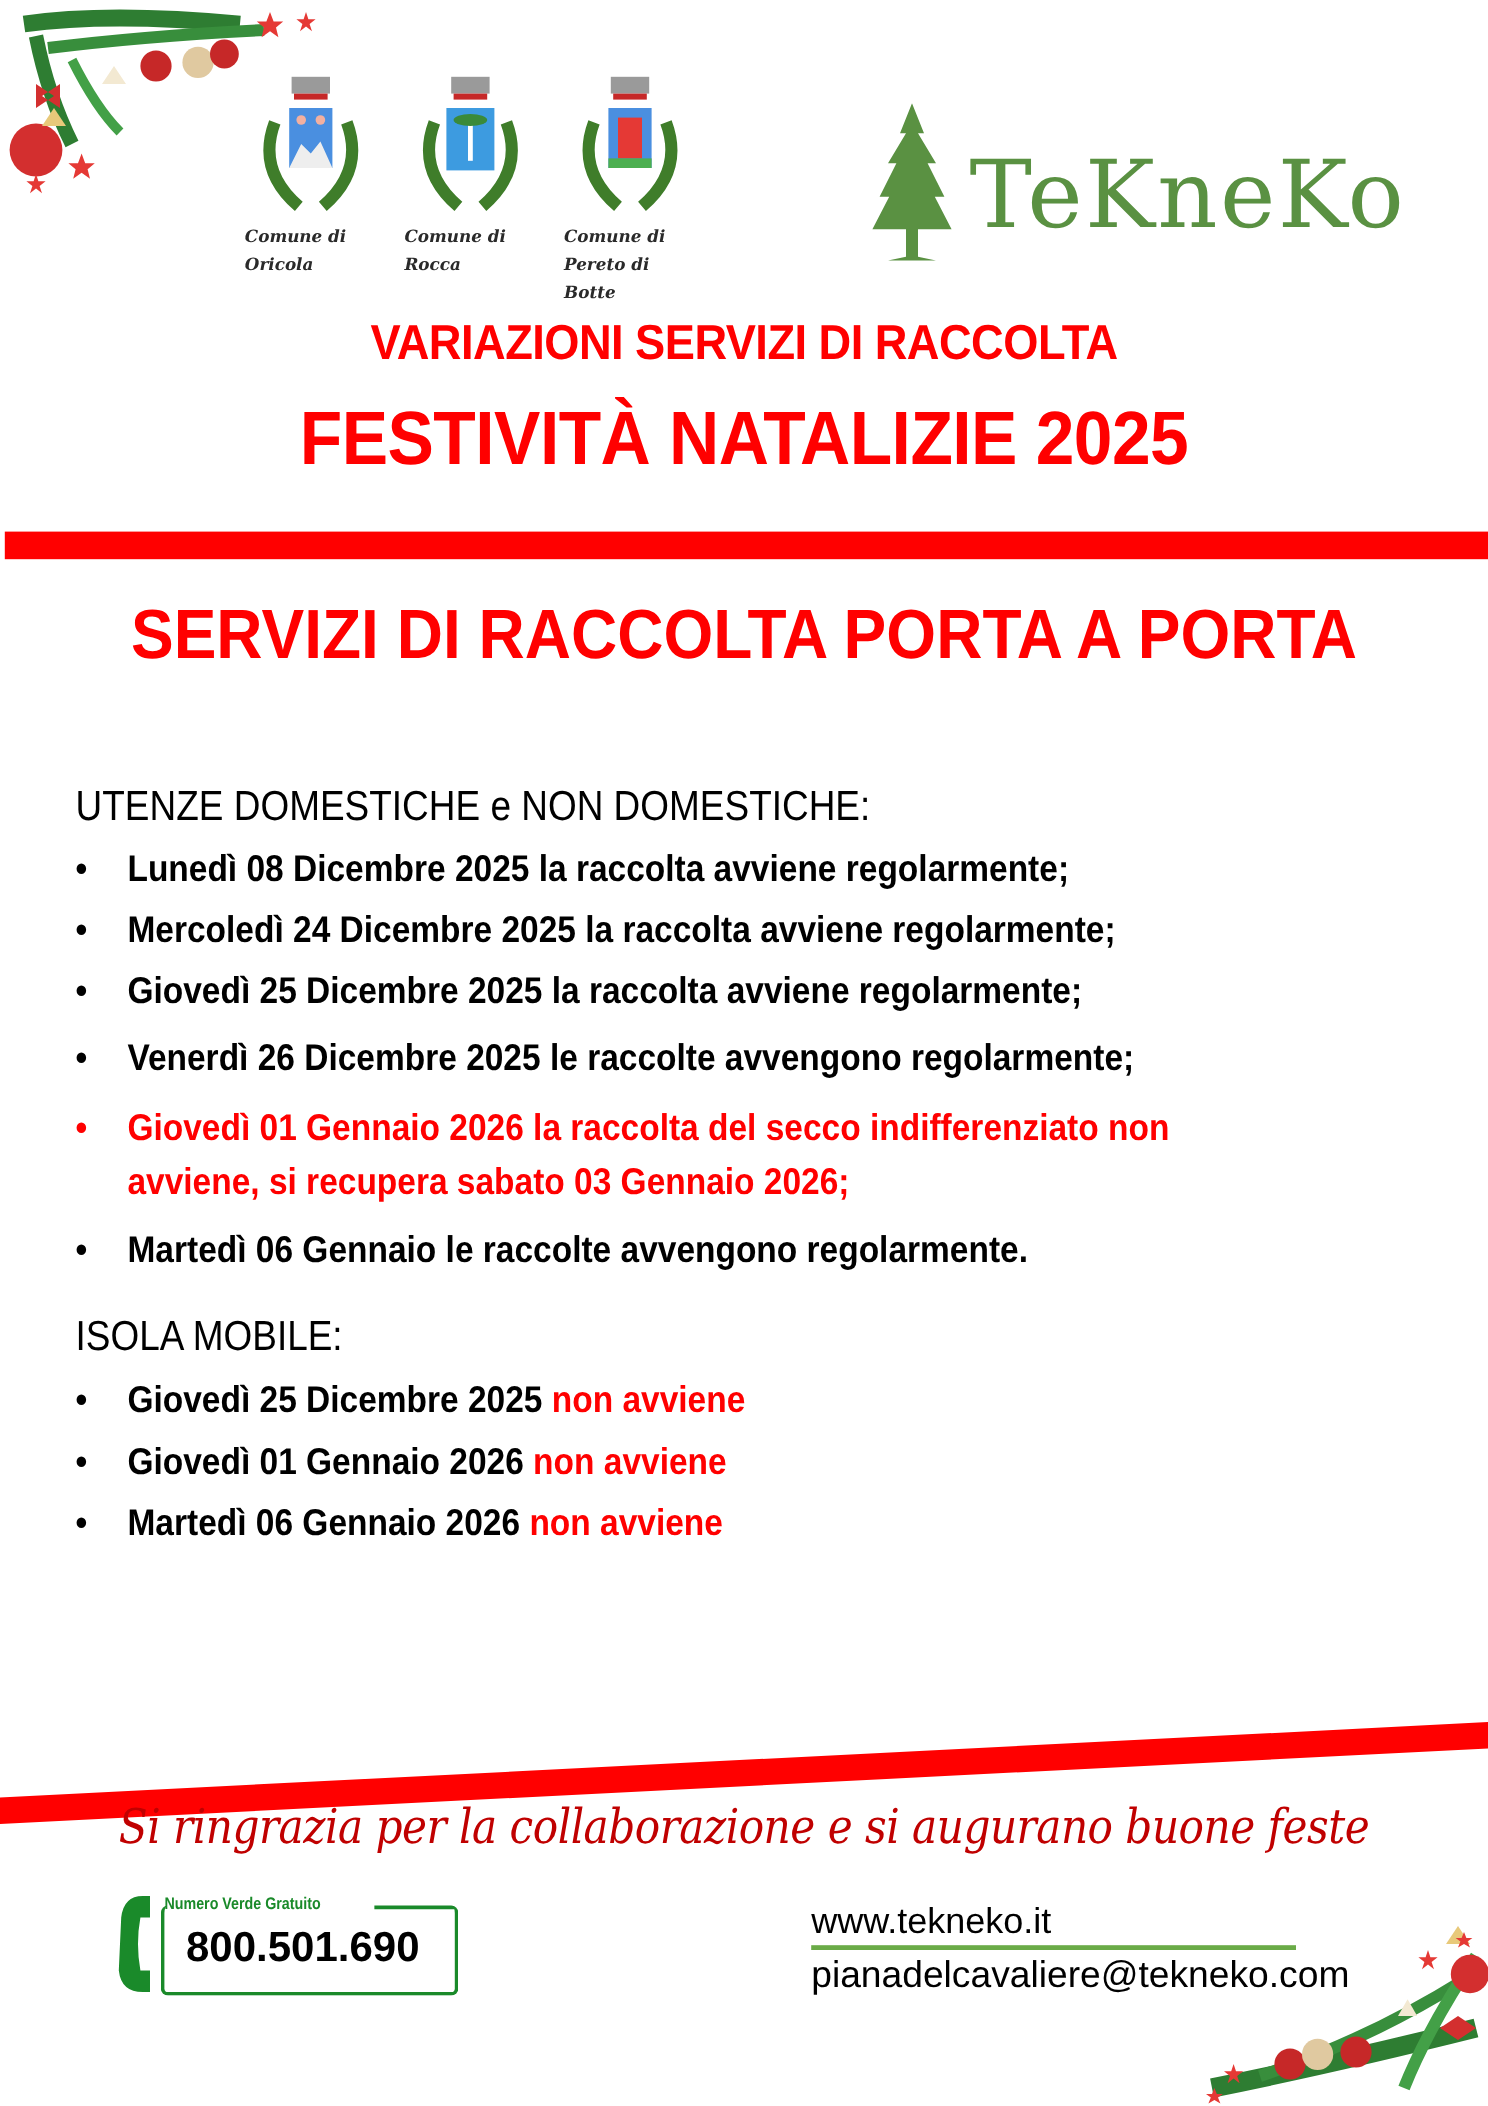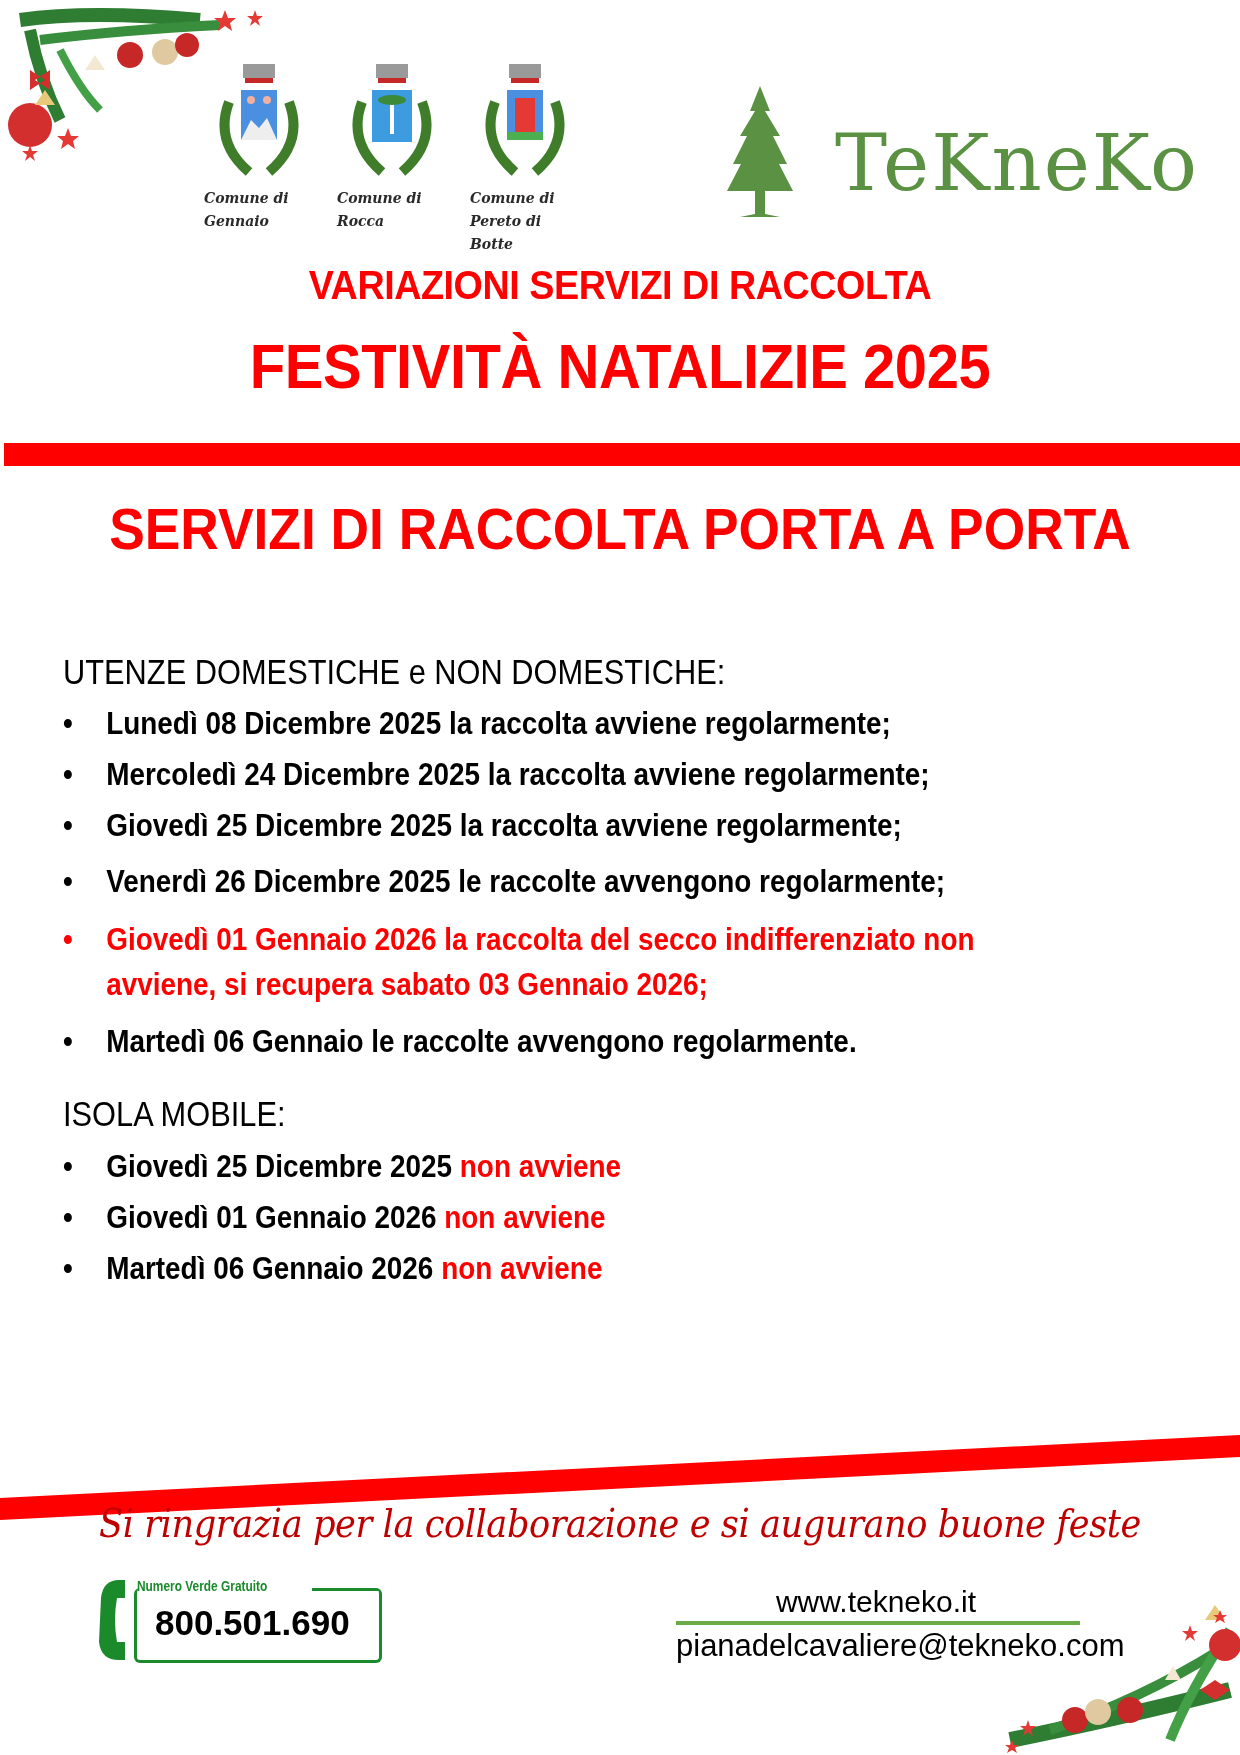--- a/index.html
+++ b/index.html
@@ -18,24 +18,24 @@
   .item .bullet{display:inline-block;width:48px;}
   .red{color:#f00;}
   .cont{padding-left:48px;}
   .bar-bottom{position:absolute;left:-20px;top:1466px;width:1300px;height:22px;background:#ff0000;transform:rotate(-2.9deg);transform-origin:center;}
   .script{position:absolute;left:0;width:1240px;top:1500px;text-align:center;color:#c00000;font-family:"DejaVu Serif",serif;font-style:italic;font-size:40px;transform:scaleX(0.88);letter-spacing:-0.5px;}
   .phone-box{position:absolute;left:134px;top:1588px;width:242px;height:72px;border:3px solid #1a8a2a;border-radius:6px;border-top:none;}
   .phone-line-top{position:absolute;left:312px;top:1588px;width:67px;height:3px;background:#1a8a2a;border-top-right-radius:6px;}
   .phone-label{position:absolute;left:137px;top:1578px;color:#1a8a2a;font-weight:bold;font-size:14px;transform-origin:left center;transform:scaleX(0.85);white-space:nowrap;}
   .phone-number{position:absolute;left:155px;top:1603px;font-size:35px;font-weight:bold;text-align:right;}
   .phone-icon{position:absolute;left:95px;top:1578px;}
-  .web{position:absolute;left:676px;width:400px;top:1585px;text-align:center;font-size:30px;}
+  .web{position:absolute;left:676px;width:400px;top:1585px;font-size:30px;}
   .web-line{position:absolute;left:676px;top:1621px;width:404px;height:4px;background:#6aab47;}
   .email{position:absolute;left:676px;width:404px;top:1628px;text-align:right;font-size:31px;}
-  .logo-text{position:absolute;left:808px;top:118px;color:#5a9142;font-family:"DejaVu Serif",serif;font-size:78px;letter-spacing:2px;margin-left:27px;}
+  .logo-text{position:absolute;left:808px;top:118px;color:#5a9142;font-family:"DejaVu Serif",serif;font-size:78px;letter-spacing:2px;}
 </style>
 </head>
 <body>
 
 <div class="deco" style="left:0;top:0;">
   <svg width="270" height="170" viewBox="0 0 270 170">
     <path d="M20 20 Q90 10 200 20" stroke="#2e7d32" stroke-width="14" fill="none"></path>
     <path d="M40 40 Q120 30 220 25" stroke="#388e3c" stroke-width="10" fill="none"></path>
     <path d="M30 30 Q40 80 60 120" stroke="#2e7d32" stroke-width="12" fill="none"></path>
     <path d="M60 50 Q80 90 100 110" stroke="#43a047" stroke-width="8" fill="none"></path>
@@ -57,21 +57,21 @@
   <svg width="100" height="125" viewBox="0 0 100 125">
     <rect x="34" y="2" width="32" height="14" fill="#9a9a9a"></rect>
       <rect x="36" y="16" width="28" height="5" fill="#c62828"></rect>
     <path d="M20 40 Q5 80 40 110 M80 40 Q95 80 60 110" stroke="#3f7d2a" stroke-width="10" fill="none"></path>
     <rect x="32" y="28" width="36" height="50" fill="#4a8fe0"></rect>
     <circle cx="42" cy="38" r="4" fill="#f2b0a0"></circle>
       <circle cx="58" cy="38" r="4" fill="#f2b0a0"></circle>
     <path d="M32 78 L42 58 L50 66 L58 56 L68 78 Z" fill="#eee"></path>
   </svg>
   <div class="crest-label">Comune di</div>
-  <div class="crest-label">Gennaio</div>
+  <div class="crest-label">Oricola</div>
 </div>
 <div class="crest" style="left:337px;top:62px;">
   <svg width="100" height="125" viewBox="0 0 100 125">
     <rect x="34" y="2" width="32" height="14" fill="#9a9a9a"></rect>
       <rect x="36" y="16" width="28" height="5" fill="#c62828"></rect>
     <path d="M20 40 Q5 80 40 110 M80 40 Q95 80 60 110" stroke="#3f7d2a" stroke-width="10" fill="none"></path>
     <rect x="30" y="28" width="40" height="52" fill="#3d9be0"></rect>
     <rect x="48" y="40" width="4" height="32" fill="#fff"></rect>
     <ellipse cx="50" cy="38" rx="14" ry="5" fill="#3a8a3a"></ellipse>
   </svg>

